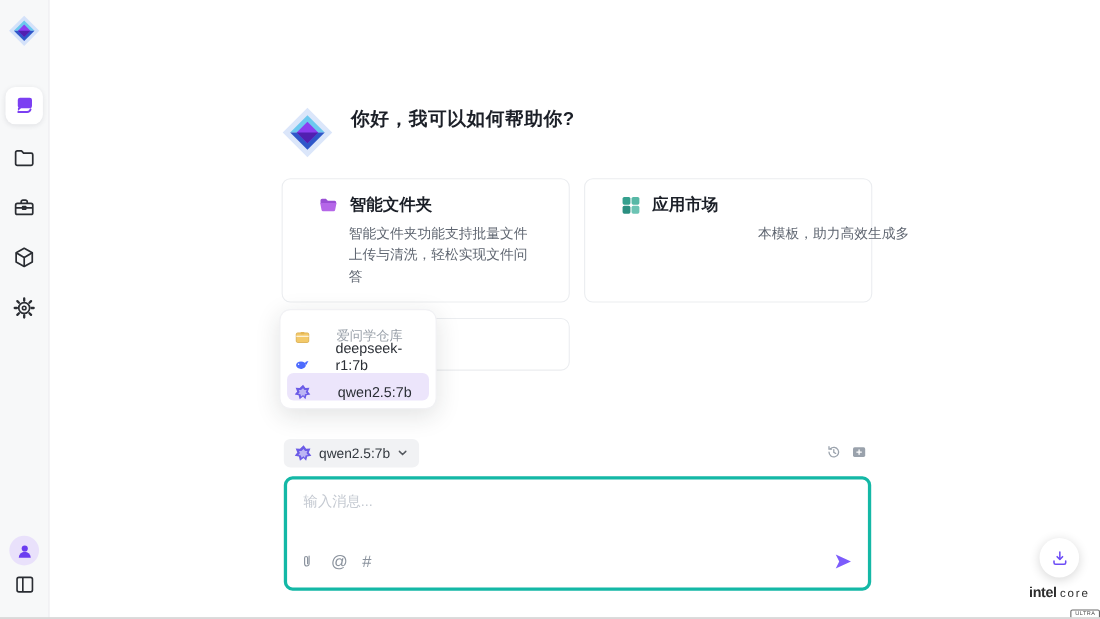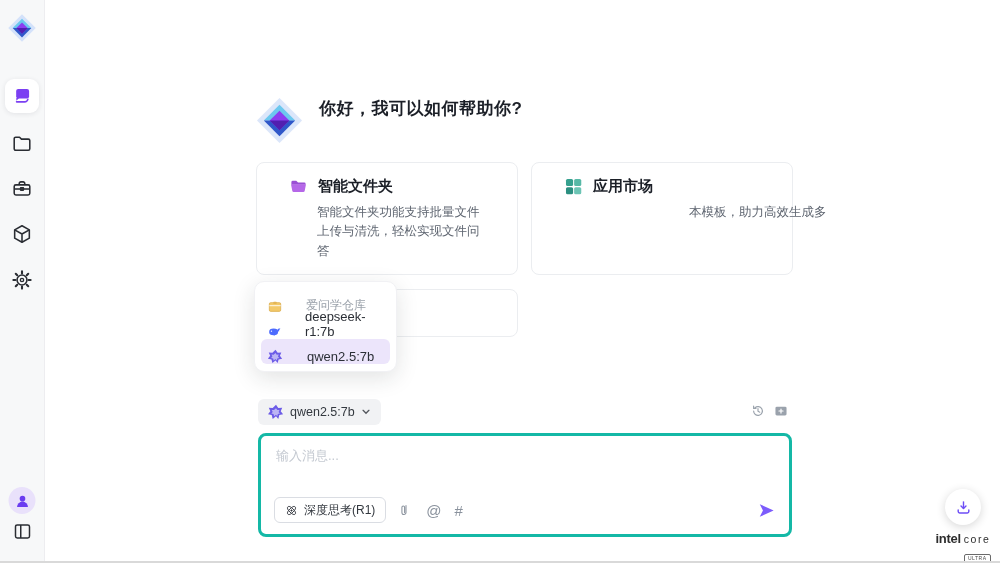--- a/index.html
+++ b/index.html
@@ -39,21 +39,21 @@
   
   .composer{position:absolute;left:258px;top:433px;width:534px;height:104px;box-sizing:border-box;border:3px solid #14b8a6;border-radius:8px;background:#fff;}
   .composer textarea{position:absolute;left:13px;top:9px;width:480px;height:44px;border:none;outline:none;resize:none;font-family:inherit;font-size:13px;color:#33383f;background:transparent;}
   .composer textarea::placeholder{color:#c4c9d1;}
   .composer-bar{position:absolute;left:13px;right:13px;bottom:11px;height:26px;display:flex;align-items:center;gap:13px;}
   .deepthink{height:24px;display:flex;align-items:center;gap:6px;padding:0 10px;border:1px solid #dadde3;border-radius:6px;background:#fff;font-size:12px;color:#33383f;cursor:pointer;}
   .tool{color:#8a929d;font-size:15px;line-height:1;cursor:pointer;display:flex;align-items:center;}
   .send{margin-left:auto;cursor:pointer;}
   
   .fab{position:absolute;left:945px;top:489px;width:36px;height:36px;border-radius:50%;background:#fff;box-shadow:0 2px 10px rgba(0,0,0,.16);display:flex;align-items:center;justify-content:center;cursor:pointer;z-index:5;}
-  .intel{position:absolute;left:926px;top:531px;width:74px;text-align:left;color:#2d2d2d;}
+  .intel{position:absolute;left:926px;top:531px;width:74px;text-align:right;color:#2d2d2d;}
   .intel-line{display:flex;align-items:baseline;justify-content:center;gap:3px;}
   .intel-word{font-size:13px;font-weight:700;letter-spacing:-.3px;}
   .core-word{font-size:10.5px;font-weight:500;letter-spacing:1.6px;}
   .ultra-badge{display:inline-block;margin:1px 0 0 38px;padding:0 3px;border:1px solid #6a6a6a;border-radius:2px;font-size:5px;letter-spacing:.5px;color:#4a4a4a;line-height:7px;}
   .bottom-strip{position:absolute;left:0;right:0;bottom:0;height:2px;background:#d9d9d9;z-index:30;}
 </style>
 </head>
 <body>
 
 <div class="sidebar">
@@ -223,28 +223,20 @@
     <svg width="14" height="14" viewBox="0 0 24 24">
       <rect x="2.5" y="4.5" width="19" height="15" rx="2.5" fill="#9aa2ac"></rect>
       <path d="M12 8.5 v7 M8.5 12 h7" stroke="#ffffff" stroke-width="2" stroke-linecap="round"></path>
     </svg>
   </span>
 </div>
 
 <div class="composer">
   <textarea placeholder="输入消息..." style=""></textarea>
   <div class="composer-bar">
-    <div class="deepthink">
-      <svg width="13" height="13" viewBox="0 0 24 24" fill="none" stroke="#33383f" stroke-width="1.6">
-        <ellipse cx="12" cy="12" rx="9.5" ry="4" transform="rotate(45 12 12)"></ellipse>
-        <ellipse cx="12" cy="12" rx="9.5" ry="4" transform="rotate(-45 12 12)"></ellipse>
-        <circle cx="12" cy="12" r="1.2" fill="#33383f"></circle>
-      </svg>
-      <span>深度思考(R1)</span>
-    </div>
     <span class="tool">
       <svg width="14" height="15" viewBox="0 0 24 24" fill="none" stroke="#8a929d" stroke-width="1.8" stroke-linecap="round">
         <path d="M12 3.5 v12 a3.5 3.5 0 0 1-7 0 V6.5 a2.3 2.3 0 0 1 4.6 0 v9"></path>
       </svg>
     </span>
     <span class="tool">@</span>
     <span class="tool">#</span>
     <span class="send">
       <svg width="19" height="19" viewBox="0 0 24 24">
         <path d="M3.5 4 L21 12 L3.5 20 L7.5 12 Z" fill="#7C5CFC"></path>

